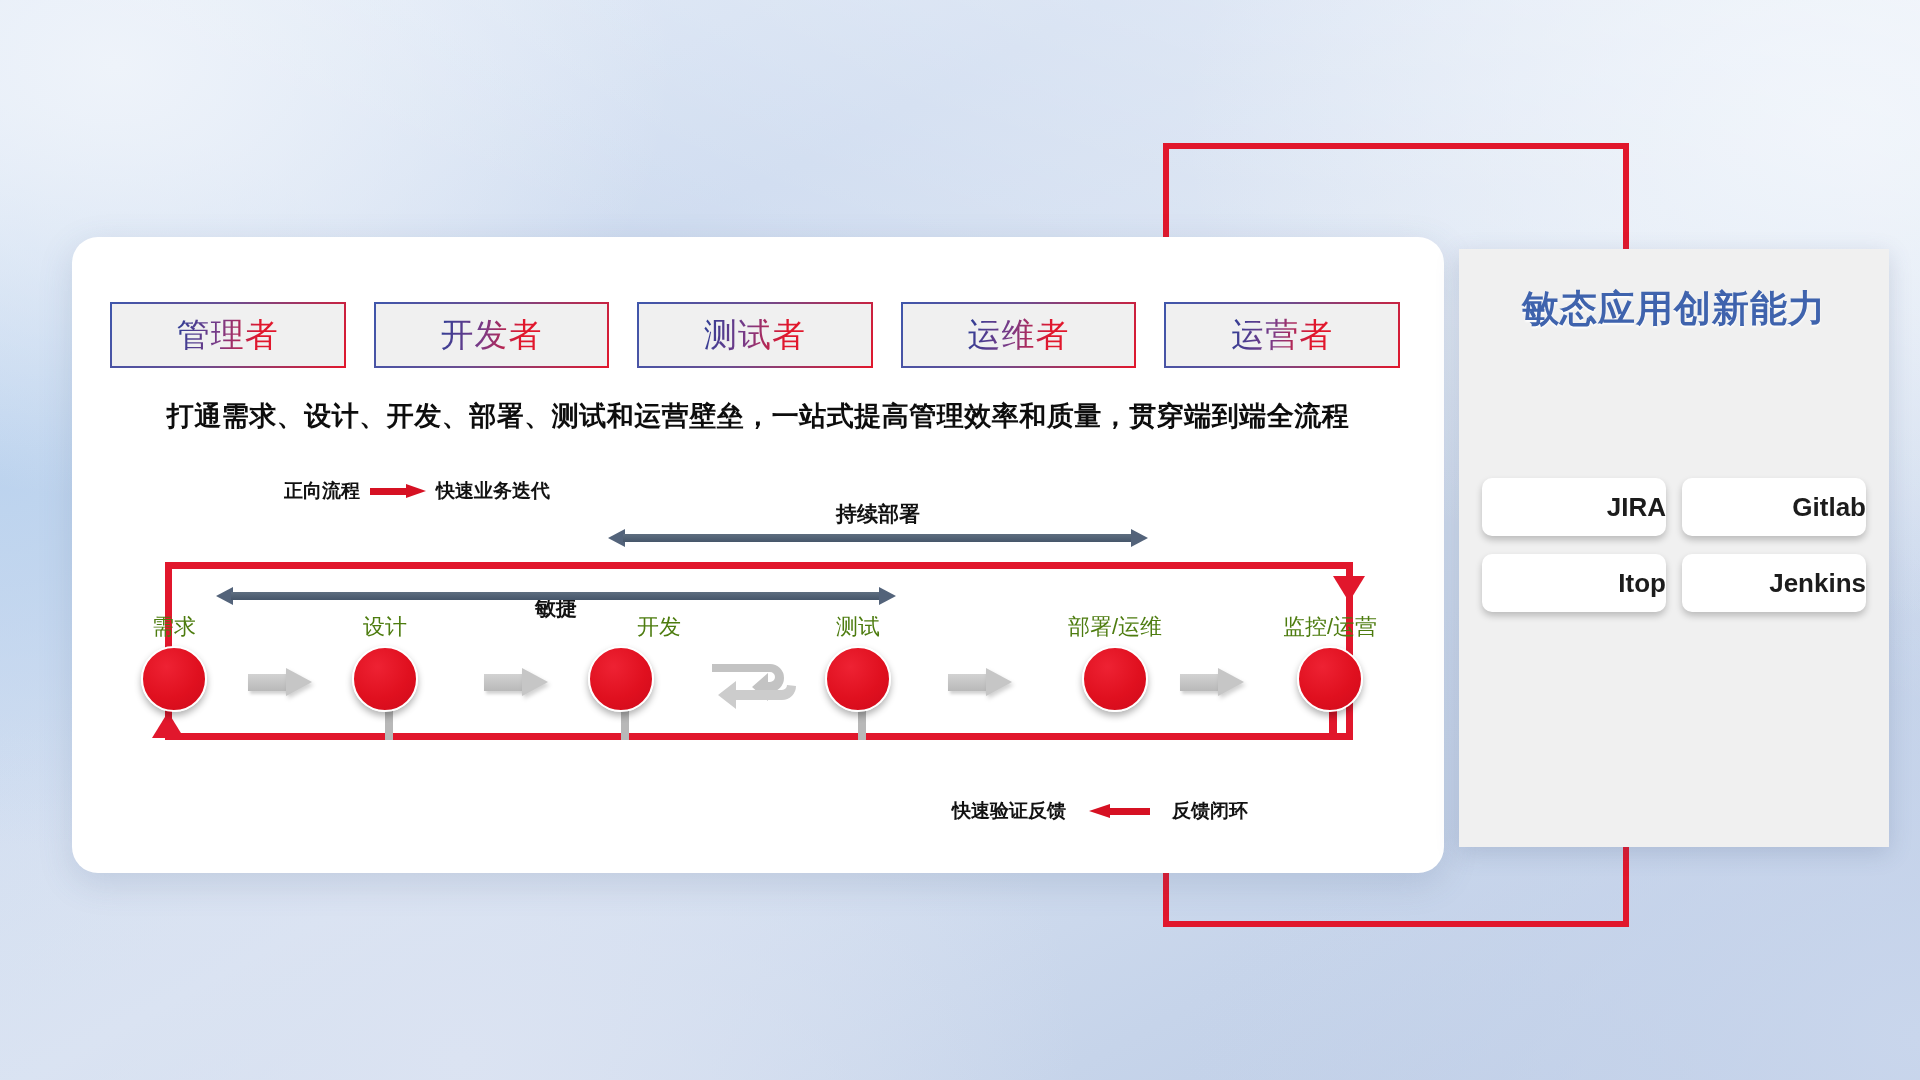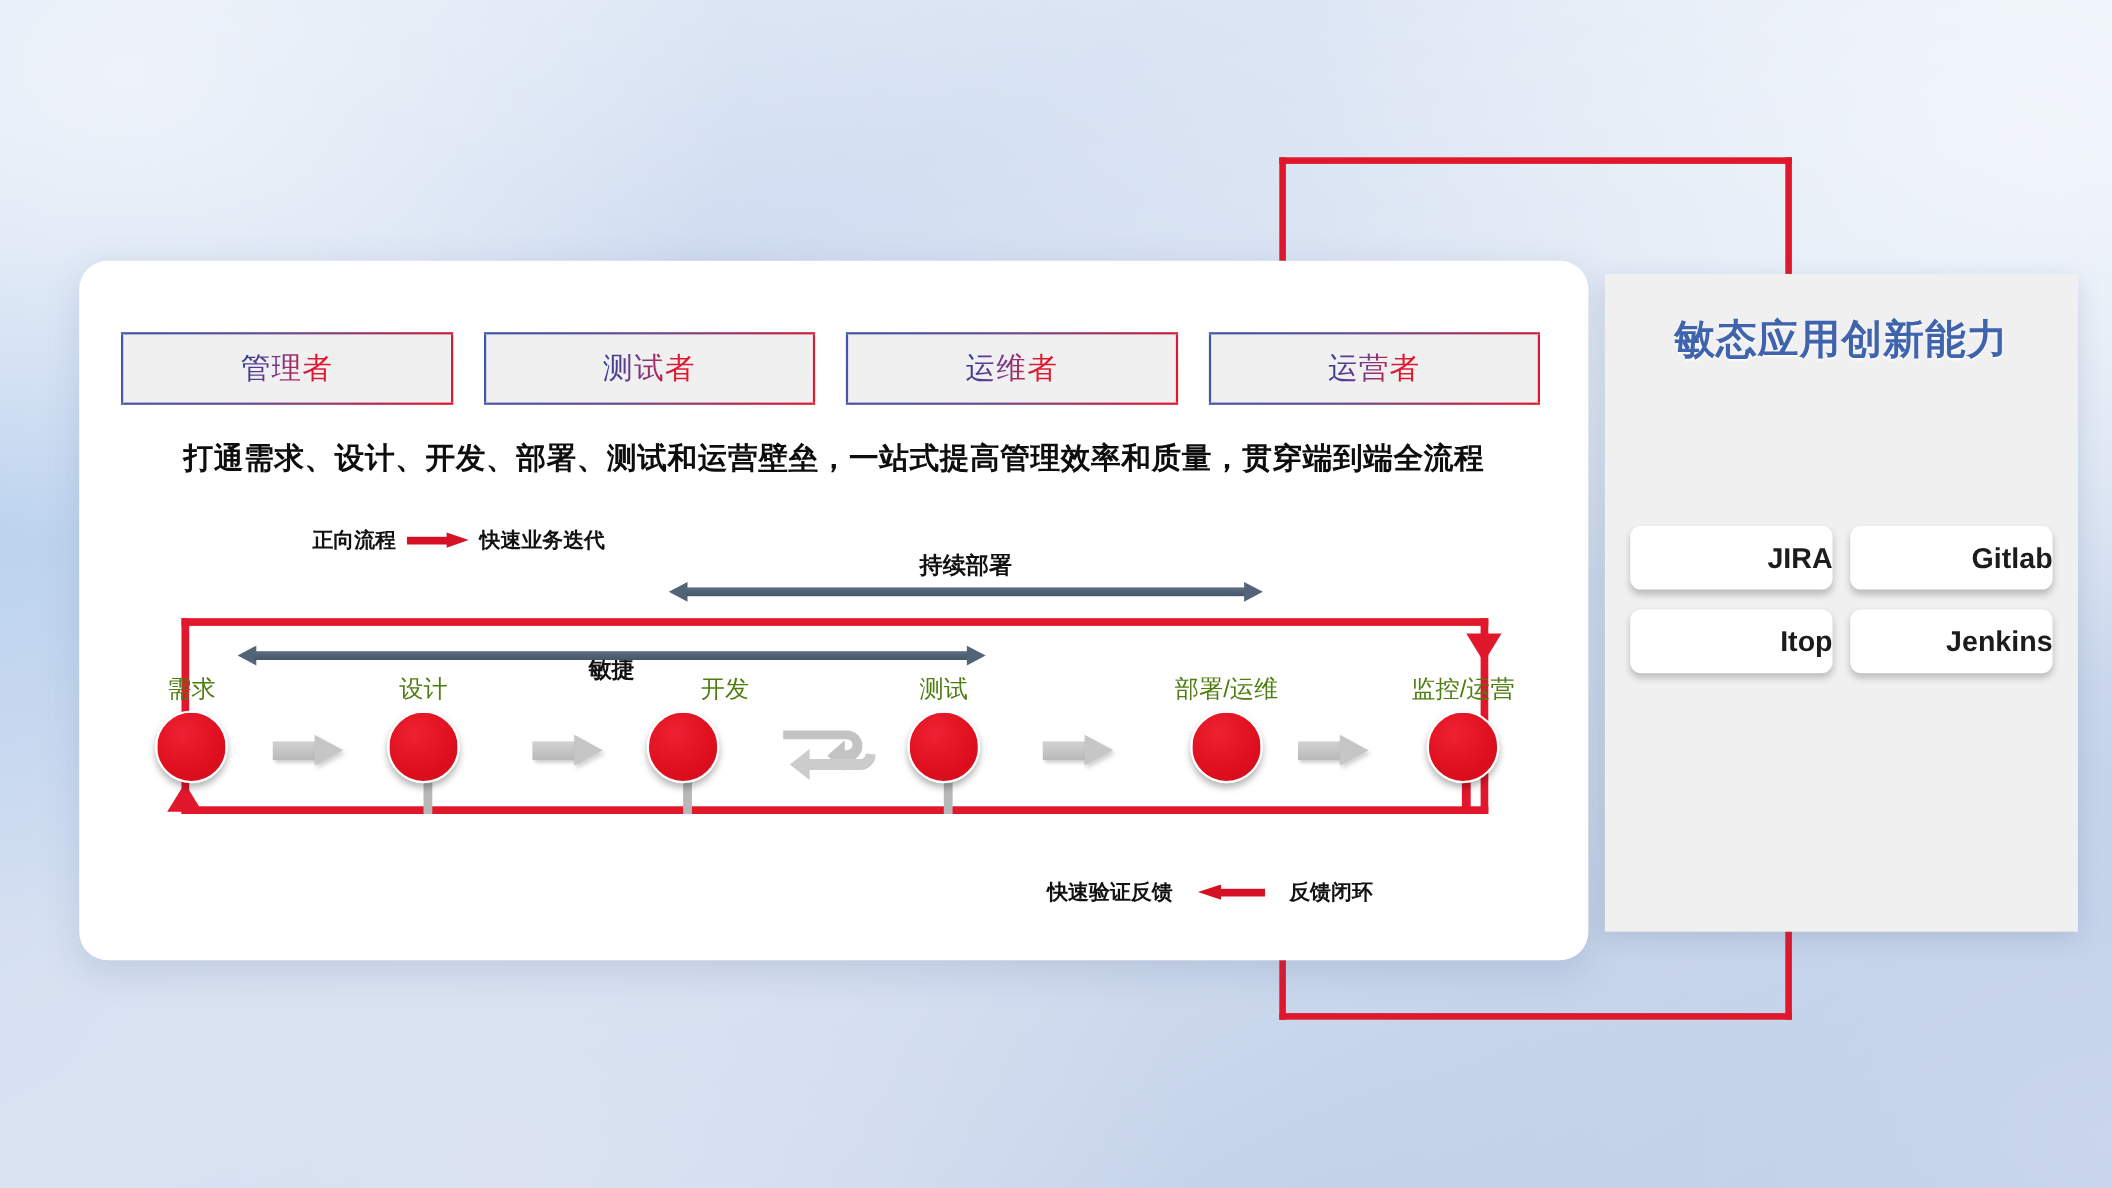--- a/index.html
+++ b/index.html
@@ -53,21 +53,21 @@
   }
   .role{
     flex:1 1 0;
     background:#f0f0f0;
     border:2px solid;
     border-image:linear-gradient(115deg,#3f56ab 0%,#6a4e92 45%,#e1172c 100%) 1;
     display:flex;align-items:center;justify-content:center;
     box-sizing:border-box;
   }
   .role span{
-    font-size:27px;font-weight:400;letter-spacing:1px;
+    font-size:33px;font-weight:400;letter-spacing:1px;
     background:linear-gradient(100deg,#2c3e96 0%,#7b3a86 42%,#e1172c 78%);
     -webkit-background-clip:text;background-clip:text;
     color:transparent;-webkit-text-fill-color:transparent;
   }
 
   
   .headline{
     position:absolute;left:72px;top:398px;width:1372px;
     text-align:center;font-size:27px;font-weight:bold;color:#0d0d0d;
     letter-spacing:.5px;z-index:5;white-space:nowrap;
@@ -180,20 +180,23 @@
 <div class="bracket-stub top"></div>
 <div class="bracket-stub bot"></div>
 
 <div class="card"></div>
 
 <div class="roles">
   <div class="role">
       <span>管理者</span>
     </div>
   <div class="role">
+      <span>开发者</span>
+    </div>
+  <div class="role">
       <span>测试者</span>
     </div>
   <div class="role">
       <span>运维者</span>
     </div>
   <div class="role">
       <span>运营者</span>
     </div>
 </div>
 

